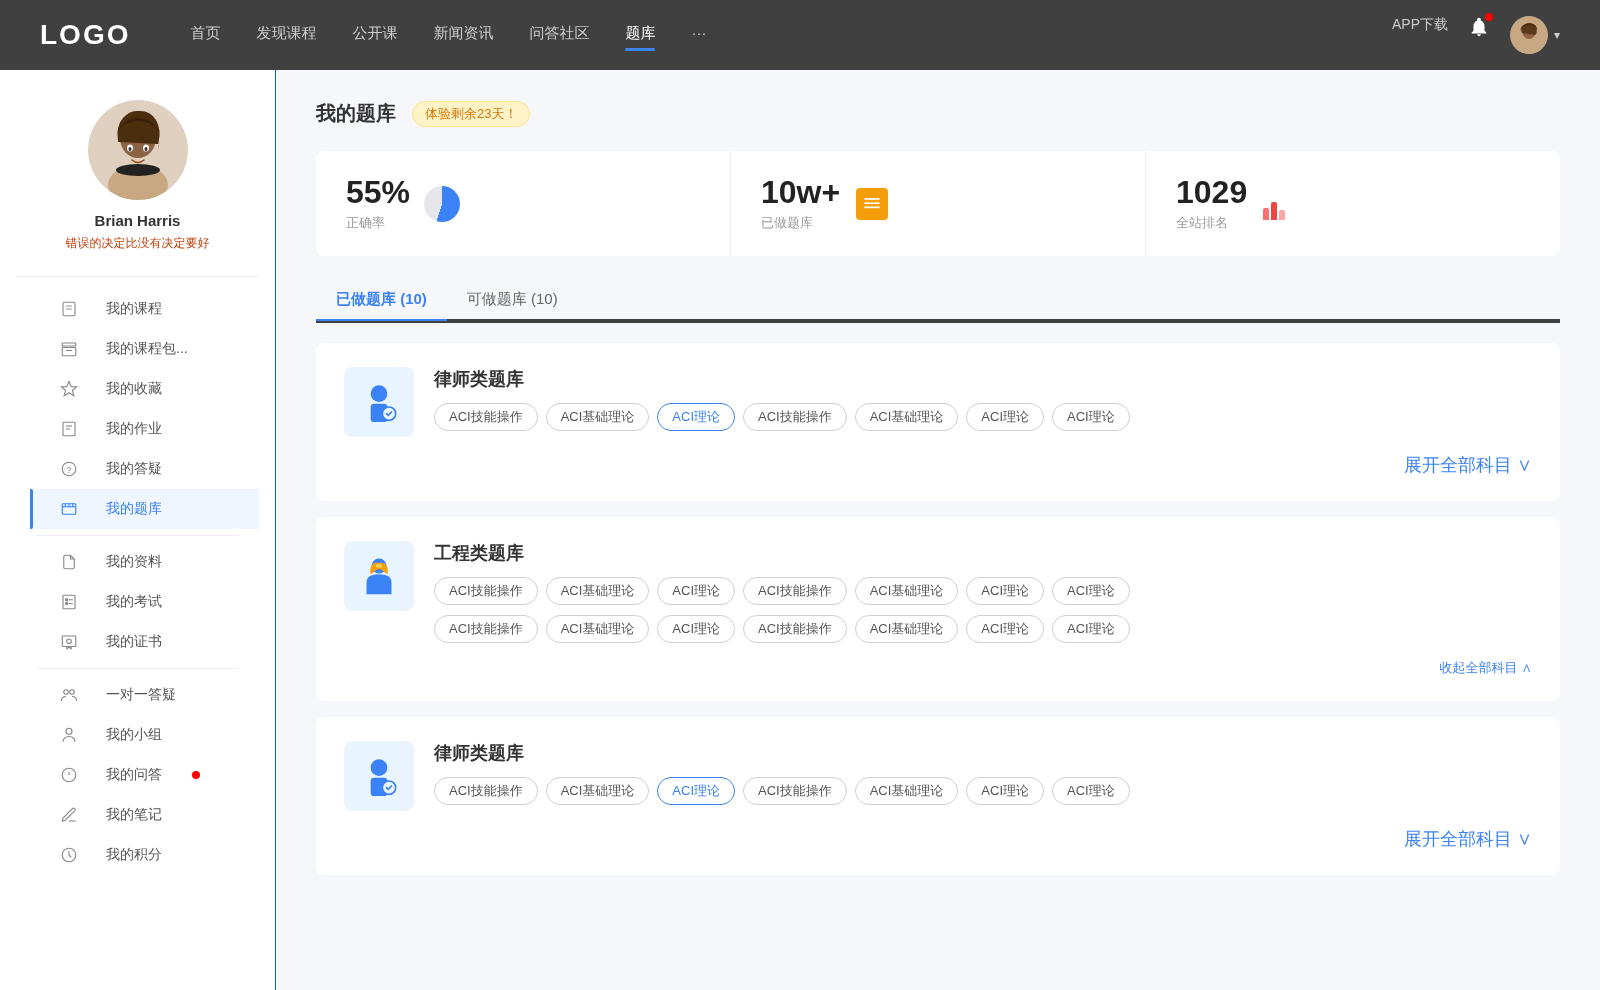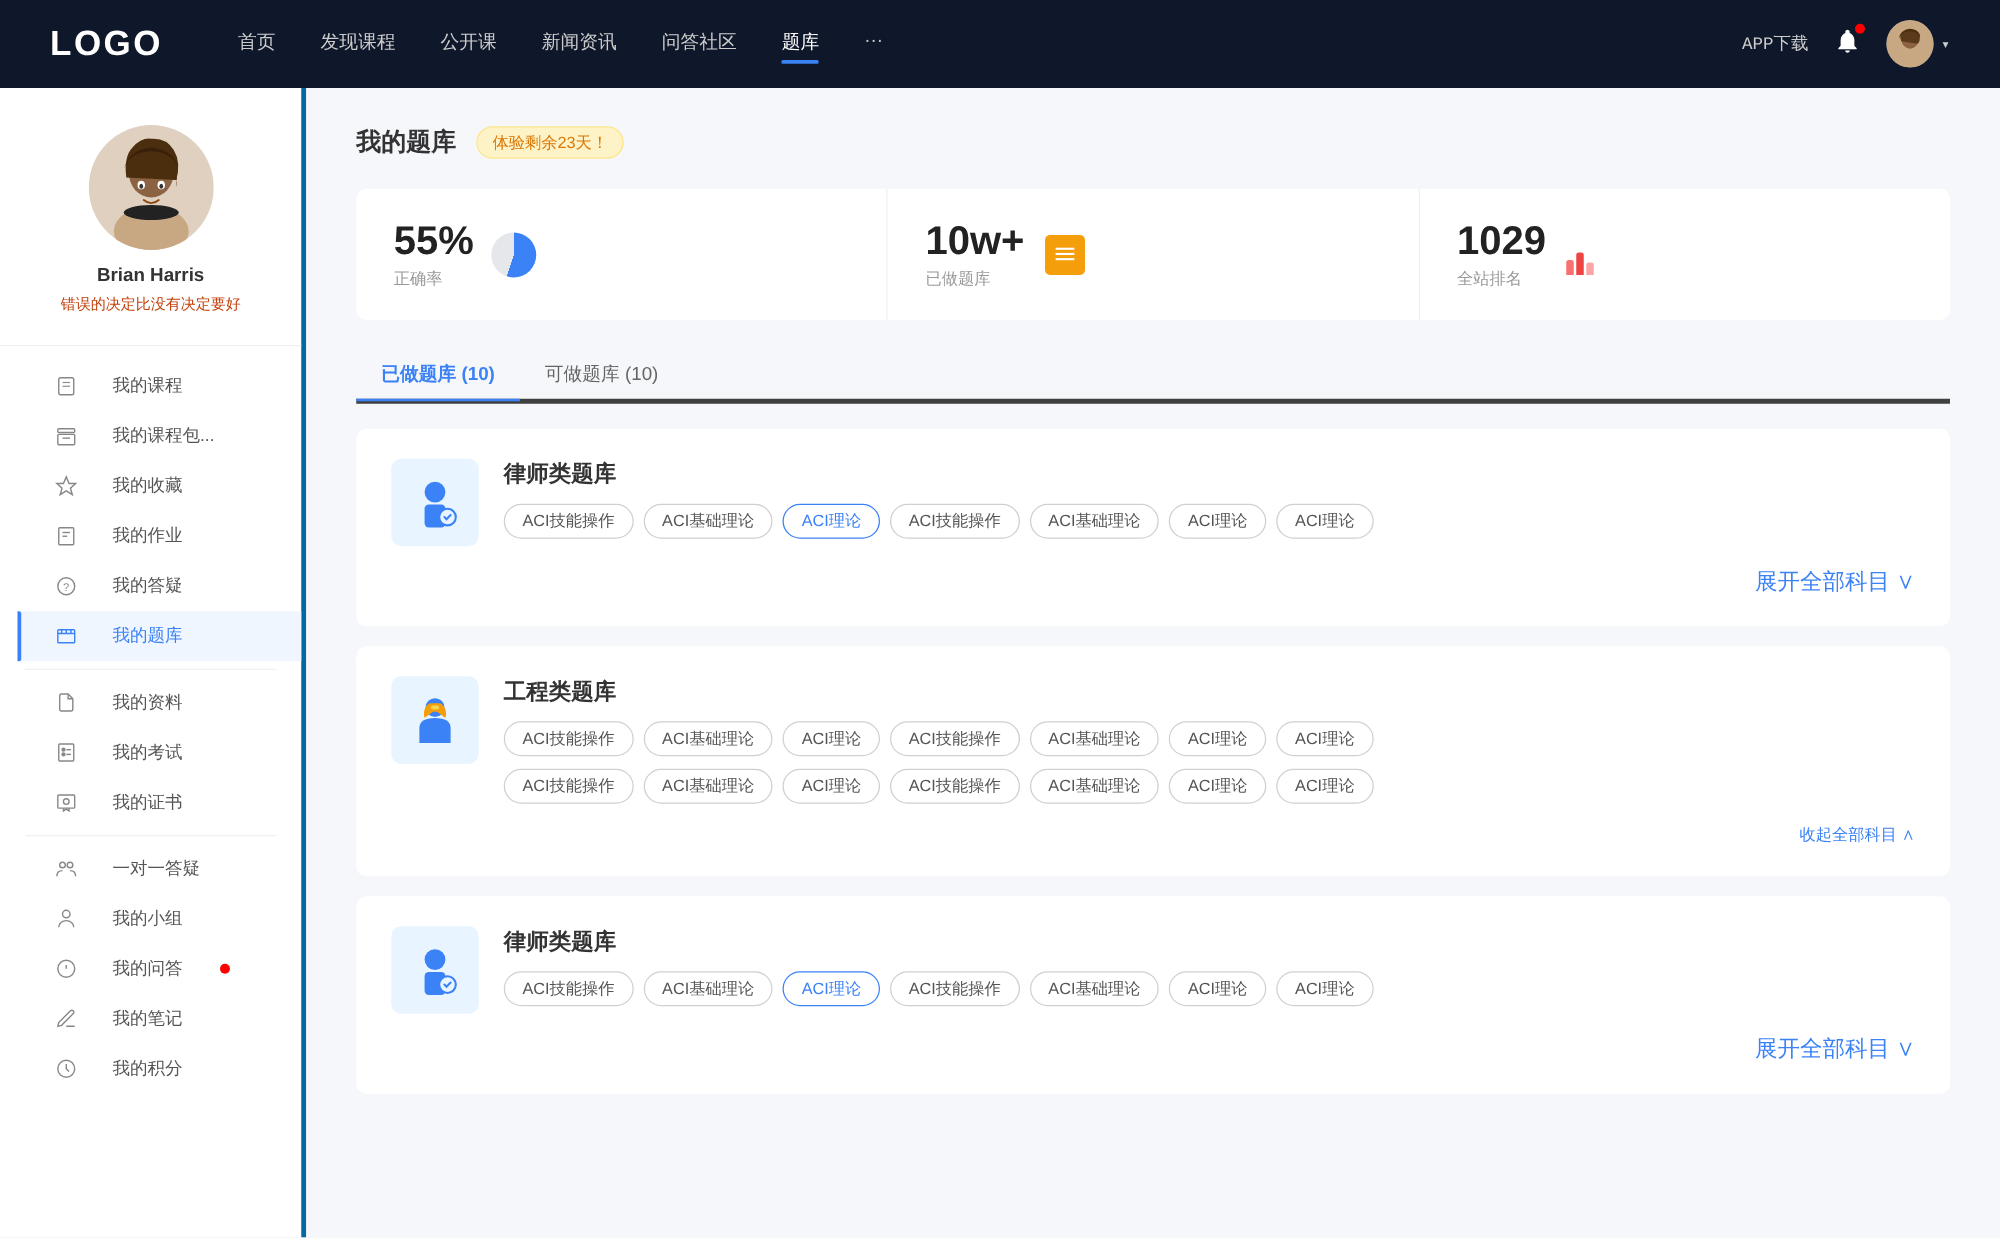--- a/index.html
+++ b/index.html
@@ -1,20 +1,20 @@
 <!DOCTYPE html>
 <html><head>
   <meta charset="utf-8">
   <style>
     * { box-sizing: border-box; margin: 0; padding: 0; }
     body { font-family: -apple-system, BlinkMacSystemFont, "PingFang SC", "Microsoft YaHei", sans-serif; background: #f0f2f5; min-height: 990px; }
 
     
     .header {
-      background: #0f172a;
+      background: #404040;
       height: 70px;
       display: flex;
       align-items: center;
       padding: 0 40px;
       position: fixed;
       top: 0; left: 0; right: 0;
       z-index: 100;
     }
     .header-logo {
       color: white;
@@ -42,24 +42,23 @@
       content: '';
       position: absolute;
       bottom: -4px;
       left: 0; right: 0;
       height: 3px;
       background: #3b82f6;
       border-radius: 2px;
     }
     .header-right {
       display: flex;
-      align-items: center;
+      align-items: flex-start;
       gap: 20px;
       color: white;
-      font-family: Liberation Mono, monospace;
     }
     .header-app-download {
       font-size: 14px;
       color: #ccc;
       cursor: pointer;
     }
     .bell-icon {
       position: relative;
       cursor: pointer;
     }
@@ -85,24 +84,24 @@
 
     
     .page-wrap {
       margin-top: 70px;
       display: flex;
       min-height: 920px;
     }
 
     
     .sidebar {
-      width: 245px;
+      width: 276px;
       background: #fff;
-      border-right: 4px solid #0369a1;
-      padding: 30px 0 20px;
+      border-right: 1px solid #0369a1;
+      padding: 30px 16px 20px;
       flex-shrink: 0;
       min-height: 920px;
     }
     .sidebar-profile {
       text-align: center;
       padding: 0 20px 24px;
       border-bottom: 1px solid #f0f0f0;
     }
     .profile-avatar {
       width: 100px; height: 100px;

